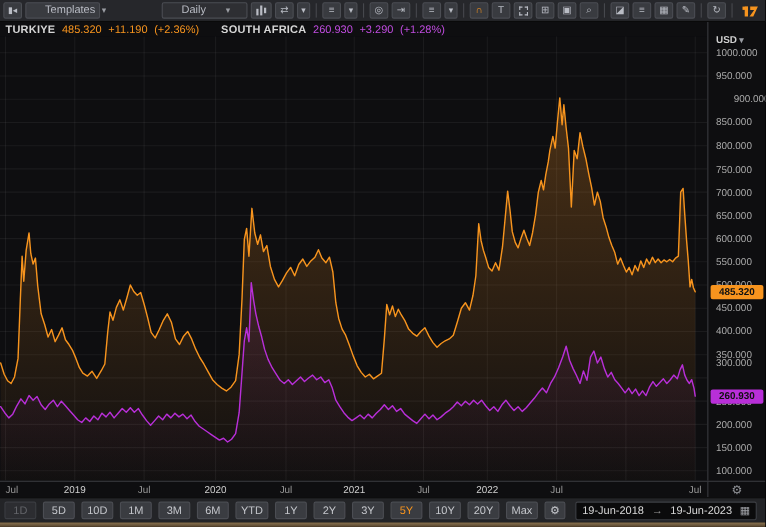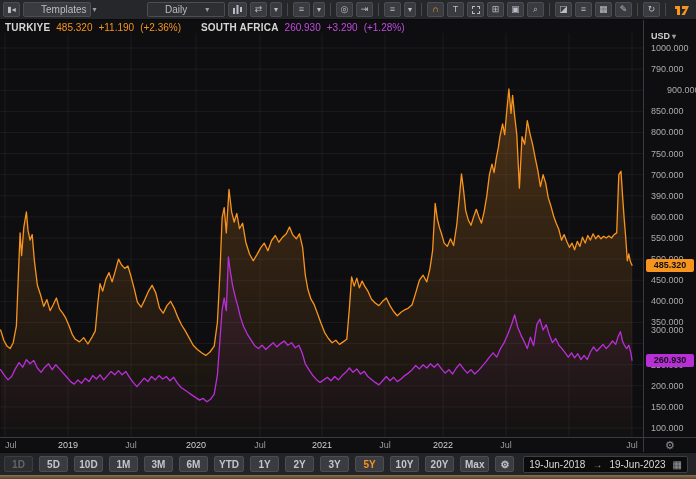--- a/index.html
+++ b/index.html
@@ -68,21 +68,21 @@
   
   .bottombar {
     position:absolute; left:0; top:452px; width:696px; height:23px;
     background:#232427; border-top:1px solid #0a0a0a;
     display:flex; align-items:center; padding:0 4px; gap:6px;
   }
   .rbtn {
     height:16px; min-width:29px; padding:0 4px;
     background:#3a3c41; border:1px solid #4b4d53; border-radius:2px;
     color:#c4c6cb; font-size:10px; display:flex; align-items:center; justify-content:center;
-    cursor:pointer; flex:0 0 auto;font-weight:bold;
+    cursor:pointer; flex:0 0 auto;
   }
   .rbtn.active { color:#f7941e; }
   .rbtn.disabled { color:#63656a; background:#2c2d31; border-color:#3b3d42; }
   .rbtn.gearbtn { min-width:18px; }
   .daterange {
     margin-left:auto; margin-right:4px; height:17px;
     background:#0b0b0c; border:1px solid #3d3f44; border-radius:2px;
     display:flex; align-items:center; gap:7px; padding:0 5px;
     color:#d8d8d8; font-size:10px; cursor:pointer;
   }
@@ -217,27 +217,27 @@
         <polyline points="0.6,336.7 4.3,342.2 8.0,346.9 11.6,343.5 15.3,335.9 19.0,329.6 22.7,334.2 26.4,326.6 30.1,330.8 33.7,327.4 37.4,335.0 41.1,339.3 44.8,334.2 48.5,330.8 52.2,336.7 55.8,331.7 59.5,335.9 63.2,340.1 66.9,344.3 70.6,348.6 74.3,351.1 77.9,346.9 81.6,350.2 85.3,345.2 89.0,348.6 92.7,342.6 96.4,346.0 100.0,341.8 103.7,346.9 107.4,342.6 111.1,338.4 114.8,341.8 118.5,337.6 122.1,341.8 125.8,338.4 129.5,344.3 133.2,349.4 136.9,353.6 140.6,349.4 144.2,345.2 147.9,348.6 151.6,343.5 155.3,346.9 159.0,342.6 162.7,346.0 166.3,343.5 170.0,347.7 173.7,344.3 177.4,350.2 181.1,354.5 184.8,357.0 188.4,359.5 192.1,362.1 195.8,364.6 199.5,367.1 203.2,365.4 206.9,368.8 210.5,366.3 214.2,361.2 217.4,342.2 220.0,306.3 222.1,276.8 224.2,265.0 226.3,277.6 228.4,224.0 230.5,239.6 232.6,252.3 235.3,264.1 237.9,273.4 240.5,284.4 243.7,293.7 247.4,301.3 251.1,307.2 254.7,312.7 258.4,315.6 262.1,312.2 265.8,316.5 269.5,313.1 273.2,309.7 276.8,313.9 280.5,310.6 284.2,308.0 287.9,312.2 291.6,309.7 295.3,314.8 298.9,312.2 302.1,319.8 305.3,330.8 308.9,336.7 312.6,342.2 316.3,346.4 320.0,349.4 323.7,346.9 327.3,344.3 331.0,347.7 334.7,343.5 338.4,346.9 342.1,342.6 345.8,339.3 349.4,335.0 353.1,339.3 356.8,335.9 360.5,341.0 364.2,338.4 367.9,343.5 371.5,346.4 375.2,349.4 378.9,351.9 382.6,347.7 386.3,343.5 390.0,347.7 393.6,344.3 397.3,348.6 401.0,346.0 404.7,342.6 408.4,340.1 412.1,336.7 415.7,332.5 419.4,335.9 423.1,331.7 426.8,335.0 430.5,330.8 434.2,334.2 437.8,330.8 441.5,335.9 445.2,340.1 448.9,336.7 452.6,341.0 456.3,335.0 459.9,330.8 463.6,335.9 467.3,340.1 471.0,336.7 474.7,341.0 478.4,337.6 482.0,333.4 485.7,329.1 489.4,324.1 493.1,319.8 496.8,324.1 500.5,315.6 504.1,309.7 507.8,301.3 511.5,291.6 514.7,281.8 517.8,294.5 521.0,302.1 524.1,308.4 527.3,315.6 530.4,304.2 533.6,312.7 536.8,291.6 539.9,286.1 543.1,297.0 546.2,291.6 549.4,302.1 552.5,309.7 555.7,305.5 558.9,312.2 562.0,315.6 565.2,319.8 568.3,324.1 571.5,319.8 574.6,324.9 577.8,320.7 581.0,326.6 584.1,322.4 587.3,326.6 590.4,319.0 593.6,313.9 596.7,318.2 599.9,314.8 603.1,311.4 606.2,315.6 609.4,312.2 612.5,308.0 615.7,311.4 618.3,303.0 620.4,298.7 622.5,308.0 624.6,312.7 626.7,315.6 628.8,312.2 630.9,319.8 632.0,327.1" fill="none" stroke="#b82fd8" stroke-width="1.3" stroke-linejoin="round" stroke-linecap="round"></polyline>
         <polyline points="0.6,297.0 3.8,307.2 6.9,313.1 10.1,315.6 13.2,309.7 16.4,292.8 18.5,238.8 20.1,199.9 21.6,222.7 23.8,194.4 26.4,178.8 28.0,197.4 30.1,207.1 32.2,201.6 34.3,227.0 37.4,252.3 40.6,262.0 43.7,273.4 46.9,266.6 50.1,277.6 53.2,271.7 56.4,265.0 59.5,275.9 62.7,280.2 65.8,285.2 69.0,292.8 72.2,301.3 75.3,306.3 79.5,308.9 83.7,304.6 87.9,311.0 92.2,303.8 95.3,297.9 97.9,269.2 100.0,250.6 102.7,258.2 105.8,246.4 109.0,239.6 112.1,248.9 115.3,237.9 118.5,226.1 121.6,232.0 124.8,235.4 127.9,232.9 131.1,243.8 134.2,255.7 137.4,269.2 141.1,274.2 144.8,266.6 148.5,258.2 152.1,252.3 155.8,259.9 159.5,275.1 163.2,280.2 166.9,272.6 170.6,268.3 174.2,275.1 177.9,284.4 181.6,292.0 185.3,297.9 189.0,304.6 193.2,312.2 197.4,316.5 201.6,319.8 205.8,322.4 210.0,319.0 214.2,313.1 217.4,289.4 220.0,238.8 222.1,184.7 224.2,174.6 226.3,199.9 229.0,156.4 231.6,178.8 234.2,189.0 236.8,180.5 239.5,195.7 242.6,190.2 245.8,209.2 249.5,221.0 253.2,227.8 256.8,221.9 260.5,215.1 264.2,210.1 267.9,217.7 271.6,207.5 275.3,202.5 278.9,209.2 282.6,204.2 286.3,200.8 289.5,194.0 292.6,201.6 296.3,205.8 299.5,200.8 302.6,214.3 305.3,242.2 307.9,256.5 311.0,266.2 314.2,271.7 317.4,280.2 321.0,290.3 324.7,299.6 328.4,305.5 332.1,309.7 335.8,307.2 339.5,311.4 343.1,308.9 346.8,306.3 349.4,275.1 351.6,243.8 354.2,253.1 356.8,245.1 359.4,254.8 362.1,248.1 364.7,253.1 367.9,258.2 371.5,266.2 375.2,270.0 378.9,272.6 382.6,268.3 386.3,265.0 390.0,272.6 393.6,278.5 397.3,282.7 401.0,279.3 404.7,276.8 408.4,275.1 412.1,271.7 415.7,259.9 419.4,247.2 423.1,242.2 426.8,248.9 430.0,235.4 432.6,217.7 435.2,170.4 437.3,185.6 439.4,194.4 441.5,200.8 444.2,210.1 447.3,213.4 450.5,205.8 453.6,212.6 456.8,191.5 459.4,163.6 461.5,140.8 463.6,157.7 465.7,177.6 468.4,187.3 471.0,192.3 473.6,183.9 476.3,176.3 478.9,183.9 481.5,190.2 484.1,178.8 486.8,162.8 489.4,141.7 492.0,131.1 494.1,139.6 496.2,125.6 498.4,114.2 499.9,103.7 502.6,91.0 504.7,101.6 506.8,77.5 508.9,56.0 511.0,80.4 512.6,62.3 514.7,83.4 516.8,101.6 519.4,155.2 522.0,103.7 524.7,111.3 527.3,87.6 529.9,100.3 532.6,111.3 535.2,124.8 537.8,137.4 540.4,153.5 543.1,141.7 545.7,150.1 548.3,164.9 551.0,173.3 553.6,183.0 556.2,190.2 558.9,196.6 561.5,207.1 564.1,201.6 566.8,208.4 569.4,214.3 572.0,210.1 574.6,216.8 577.3,208.4 579.9,213.4 582.5,204.2 585.2,210.1 587.8,202.5 590.4,207.1 593.1,200.8 595.7,205.8 598.3,202.5 601.0,205.8 603.6,203.3 606.2,205.0 608.8,202.9 611.5,205.0 614.1,201.6 616.7,199.9 618.8,141.7 621.0,138.3 622.5,161.9 624.1,184.7 625.7,204.2 627.3,227.8 628.8,221.0 630.4,228.6 632.0,232.3" fill="none" stroke="#f7941e" stroke-width="1.3" stroke-linejoin="round" stroke-linecap="round"></polyline>
       </svg>
     </div>
 
   <div class="yaxis" id="yaxis">
     <div class="ycur">
       <span>USD</span><span class="dd-chevron">▾</span>
     </div>
   <div class="ytick" style="top: 23px;">1000.000</div>
-      <div class="ytick" style="top: 44.1111px;">790.000</div>
+      <div class="ytick" style="top: 44.1111px;">950.000</div>
       <div class="ytick" style="top: 65.2222px; margin-left: 16px;">900.000</div>
       <div class="ytick" style="top: 86.3333px;">850.000</div>
       <div class="ytick" style="top: 107.444px;">800.000</div>
       <div class="ytick" style="top: 128.556px;">750.000</div>
       <div class="ytick" style="top: 149.667px;">700.000</div>
-      <div class="ytick" style="top: 170.778px;">390.000</div>
+      <div class="ytick" style="top: 170.778px;">650.000</div>
       <div class="ytick" style="top: 191.889px;">600.000</div>
       <div class="ytick" style="top: 213px;">550.000</div>
       <div class="ytick" style="top: 234.111px;">500.000</div>
       <div class="ytick" style="top: 255.222px;">450.000</div>
       <div class="ytick" style="top: 276.333px;">400.000</div>
       <div class="ytick" style="top: 297.444px;">350.000</div>
       <div class="ytick" style="top: 305px;">300.000</div>
       <div class="ytick" style="top: 339.667px;">250.000</div>
       <div class="ytick" style="top: 360.778px;">200.000</div>
       <div class="ytick" style="top: 381.889px;">150.000</div>

